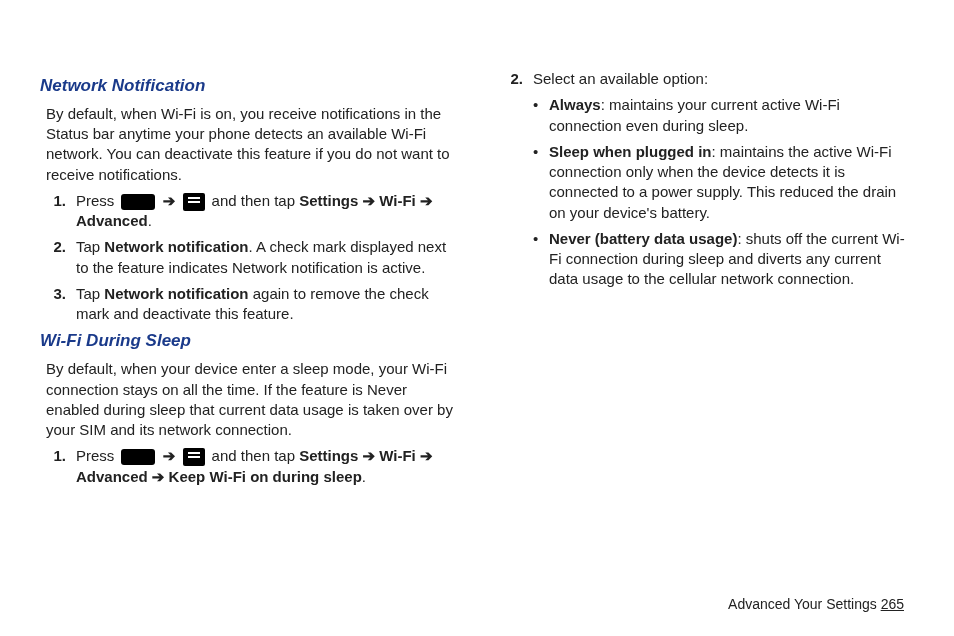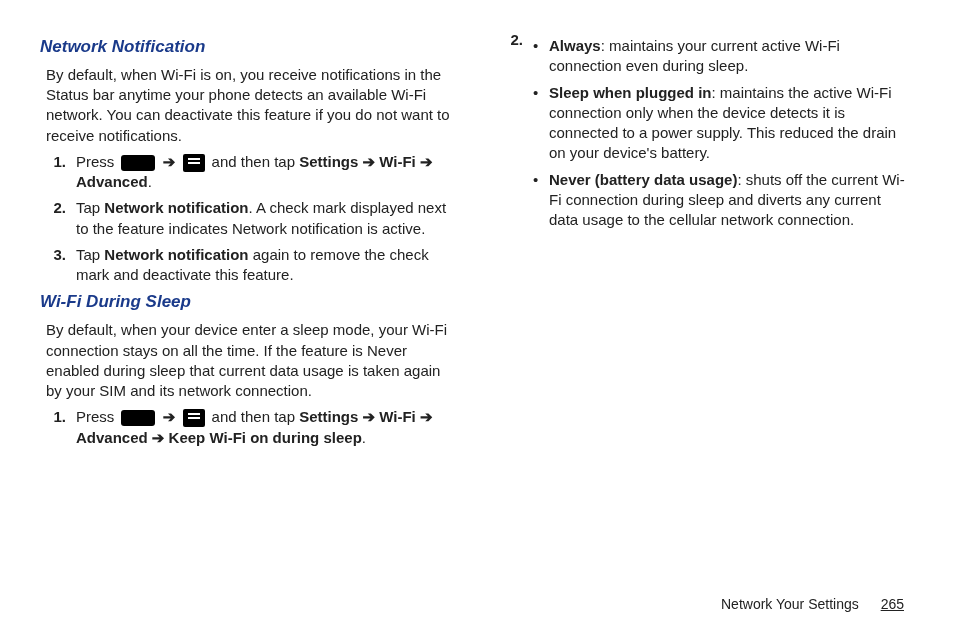--- a/index.html
+++ b/index.html
@@ -9,20 +9,21 @@
     font-size: 15px;
     color: #222;
     width: 954px;
     height: 636px;
     box-sizing: border-box;
     background: #fff;
   }
   .columns {
     display: flex;
     gap: 40px;
+    margin-top: 39px;
   }
   .col {
     flex: 1;
     line-height: 1.35;
   }
   .heading {
     font-weight: bold;
     font-style: italic;
     color: #1a3a8a;
     font-size: 17px;
@@ -106,21 +107,20 @@
   }
   .footer {
     position: absolute;
     bottom: 24px;
     right: 50px;
     font-family: "Arial Narrow", Arial, sans-serif;
     font-stretch: condensed;
     font-size: 14px;
   }
   .footer .pnum {
-    margin-left: 18px;
     text-decoration: underline;
   }
 </style>
 </head>
 <body>
 
 <div class="columns">
   <div class="col">
 
     <div class="heading">Network Notification</div>
@@ -145,21 +145,21 @@
       </li>
       <li>
         <span class="num">3.</span>
         <span class="body">
           <span>Tap </span><span class="b">Network notification</span><span> again to remove the check mark and deactivate this feature.</span>
         </span>
       </li>
     </ol>
 
     <div class="heading">Wi-Fi During Sleep</div>
-    <p class="bodytext">By default, when your device enter a sleep mode, your Wi-Fi connection stays on all the time. If the feature is Never enabled during sleep that current data usage is taken again by your SIM and its network connection.</p>
+    <p class="bodytext">By default, when your device enter a sleep mode, your Wi-Fi connection stays on all the time. If the feature is Never enabled during sleep that current data usage is taken over by your SIM and its network connection.</p>
 
     <ol>
       <li>
         <span class="num">1.</span>
         <span class="body">
           <span>Press </span>
           <span class="icon-home"></span>
           <span class="arrow">➔</span>
           <span class="icon-menu"></span>
           <span> and then tap </span><span class="b">Settings ➔ Wi-Fi ➔ Advanced ➔ Keep Wi-Fi on during sleep</span><span>.</span>
@@ -167,20 +167,21 @@
       </li>
     </ol>
 
   </div>
 
   <div class="col">
     <ol>
       <li>
         <span class="num">2.</span>
         <span class="body">
+          <span>Select an available option:</span>
           <ul class="bullets" style="margin-top:6px;">
             <li>
               <span class="dot">•</span>
               <span><span class="b">Always</span><span>: maintains your current active Wi-Fi connection even during sleep.</span></span>
             </li>
             <li>
               <span class="dot">•</span>
               <span><span class="b">Sleep when plugged in</span><span>: maintains the active Wi-Fi connection only when the device detects it is connected to a power supply. This reduced the drain on your device's battery.</span></span>
             </li>
             <li>
@@ -188,15 +189,15 @@
               <span><span class="b">Never (battery data usage)</span><span>: shuts off the current Wi-Fi connection during sleep and diverts any current data usage to the cellular network connection.</span></span>
             </li>
           </ul>
         </span>
       </li>
     </ol>
   </div>
 </div>
 
 <div class="footer">
-  <span>Network Your Settings</span>
+  <span>Advanced Your Settings</span>
   <span class="pnum">265</span>
 </div>
 
 </body></html>

